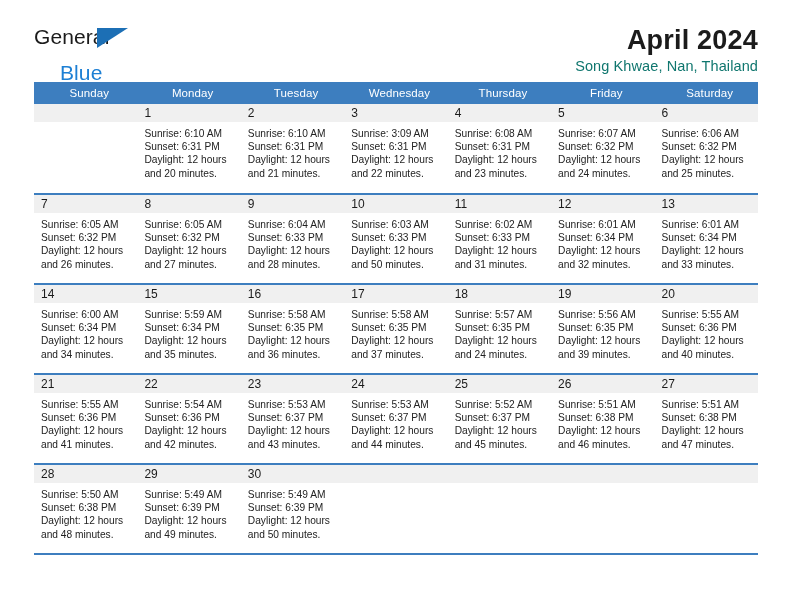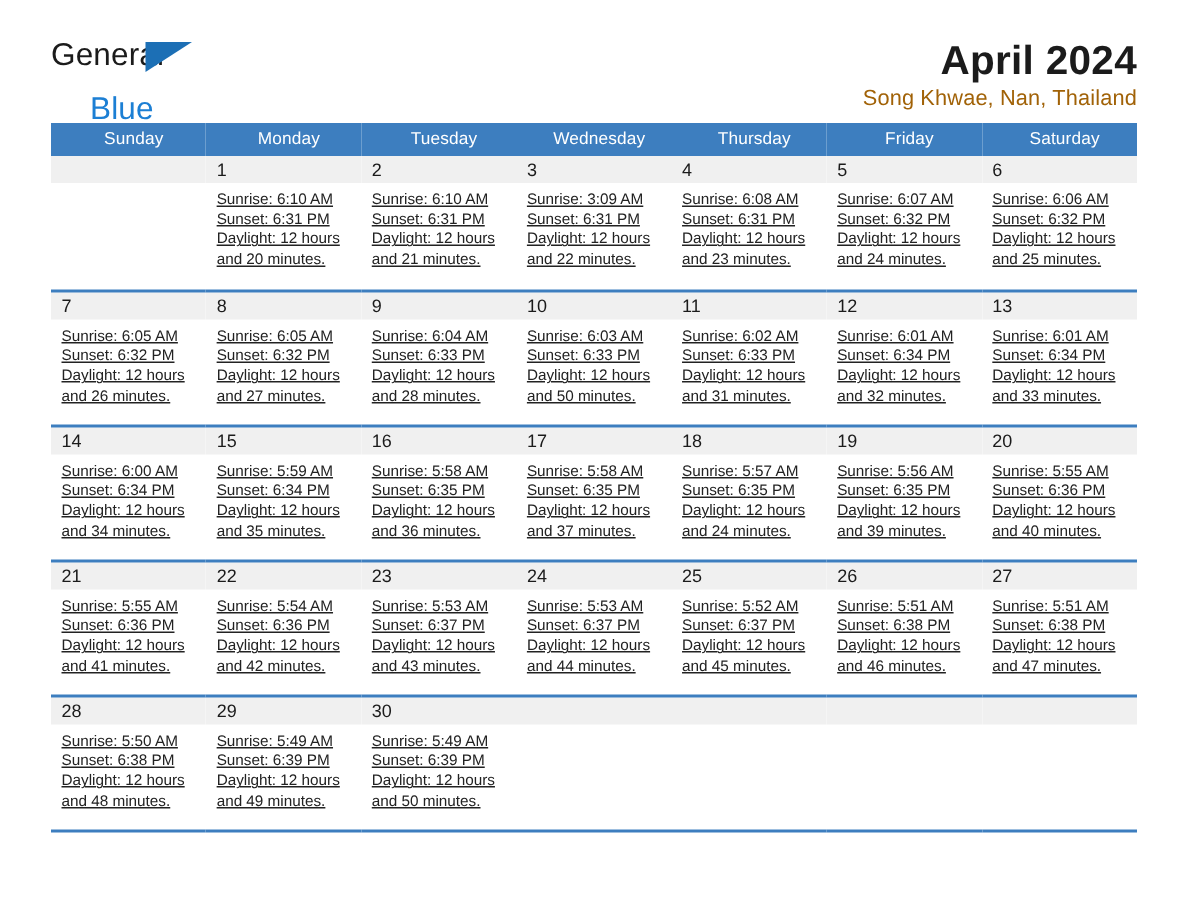--- a/index.html
+++ b/index.html
@@ -75,21 +75,21 @@
   }
   .cal-title {
     font-size: 27px;
     font-weight: bold;
     color: #1b1b1b;
     line-height: 1.05;
     letter-spacing: 0.2px;
   }
   .cal-subtitle {
     font-size: 14.5px;
-    color: #a16207;
+    color: #0f766e;
     margin-top: 4px;
     letter-spacing: 0.1px;
   }
 
   
   .calendar {
     width: 724px;
     border-collapse: collapse;
     table-layout: fixed;
     margin-top: 12px;
@@ -133,21 +133,20 @@
     line-height: 13px;
   }
   .daynum.empty {
     background: #f0f0f0;
   }
   .cell-body {
     padding: 5px 6px 0 7px;
     font-size: 10.2px;
     line-height: 13.2px;
     color: #222222;
-    text-decoration: underline;
   }
   .cell-body div { white-space: nowrap; }
 </style>
 </head>
 <body>
 
 <div class="page">
 
   <div class="top-bar">
 

